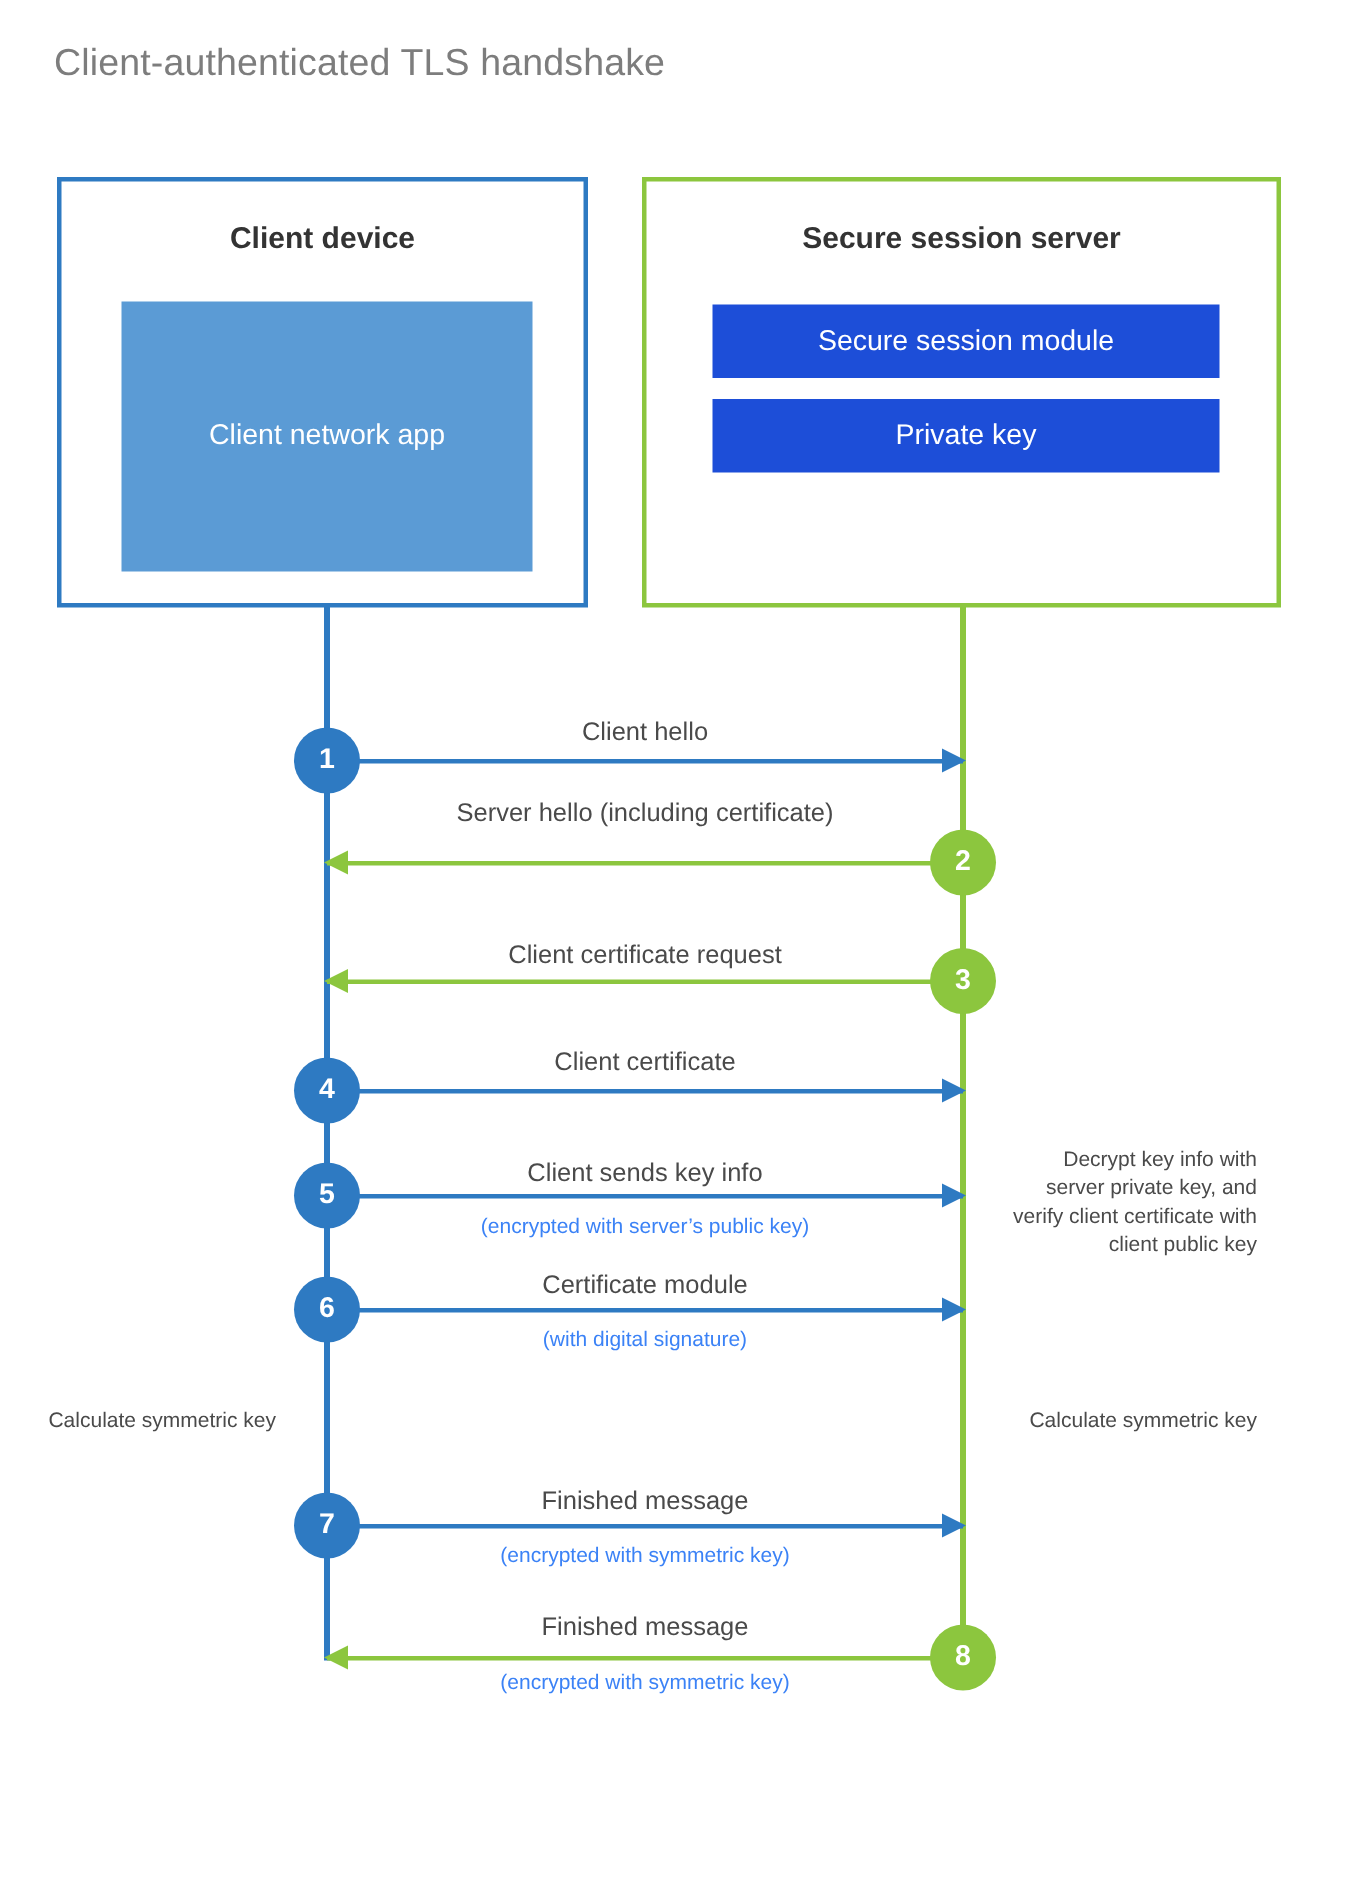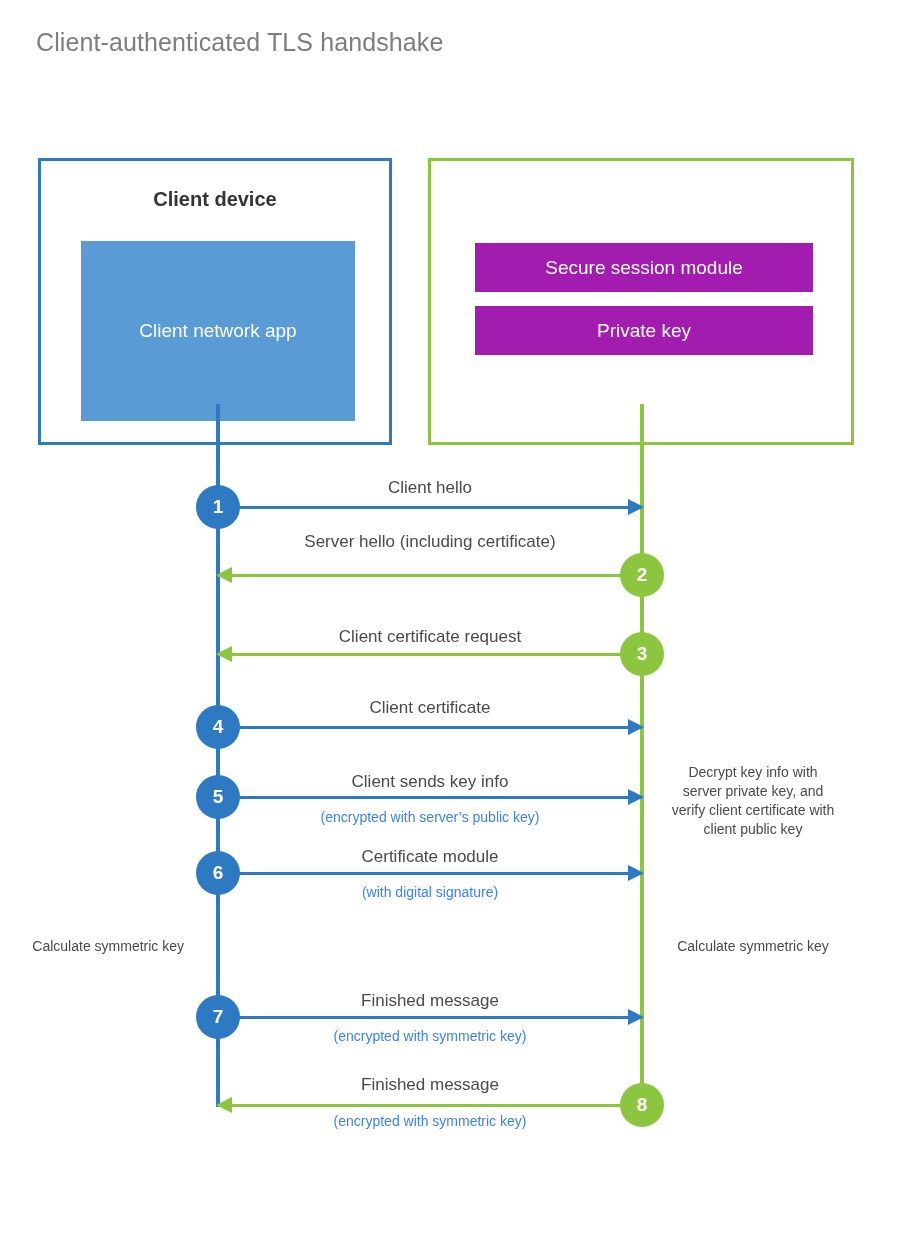--- a/index.html
+++ b/index.html
@@ -23,21 +23,20 @@
     font-weight: 400;
     color: #7d7d7d;
     letter-spacing: 0.1px;
     white-space: nowrap;
   }
 
   
   .actor-box {
     position: absolute;
     background: #ffffff;
-    margin-top: 40px;
   }
   .actor-box.client {
     left: 38px; top: 118px;
     width: 354px; height: 287px;
     border: 3px solid #2e7ac2;
   }
   .actor-box.server {
     left: 428px; top: 118px;
     width: 426px; height: 287px;
     border: 3px solid #8cc63e;
@@ -64,21 +63,21 @@
     line-height: 1.35;
   }
 
   .server-bars {
     position: absolute;
     left: 44px; top: 82px;
     width: 338px;
   }
   .server-bar {
     height: 49px;
-    background: #a21caf;
+    background: #1d4ed8;
     color: #ffffff;
     font-size: 19px;
     display: flex;
     align-items: center;
     justify-content: center;
     margin-bottom: 14px;
   }
 
   
   .lifeline {
@@ -159,34 +158,35 @@
     font-size: 14px;
     color: #4a4a4a;
     line-height: 1.35;
   }
   .side-note.left-note {
     right: 716px;
     text-align: right;
   }
   .side-note.right-note {
     left: 668px;
-    text-align: center;
+    text-align: right;
   }
 </style>
 </head>
 <body>
 
 <div class="page-title">Client-authenticated TLS handshake</div>
 
 <div class="actor-box client">
   <div class="actor-title">Client device</div>
   <div class="client-inner">Client network app</div>
 </div>
 
 <div class="actor-box server">
+  <div class="actor-title">Secure session server</div>
   <div class="server-bars">
     <div class="server-bar">Secure session module</div>
     <div class="server-bar">Private key</div>
   </div>
 </div>
 
 <div class="lifeline client-line"></div>
 <div class="lifeline server-line"></div>
 
 <div class="msg-label" style="top:478px">Client hello</div>

